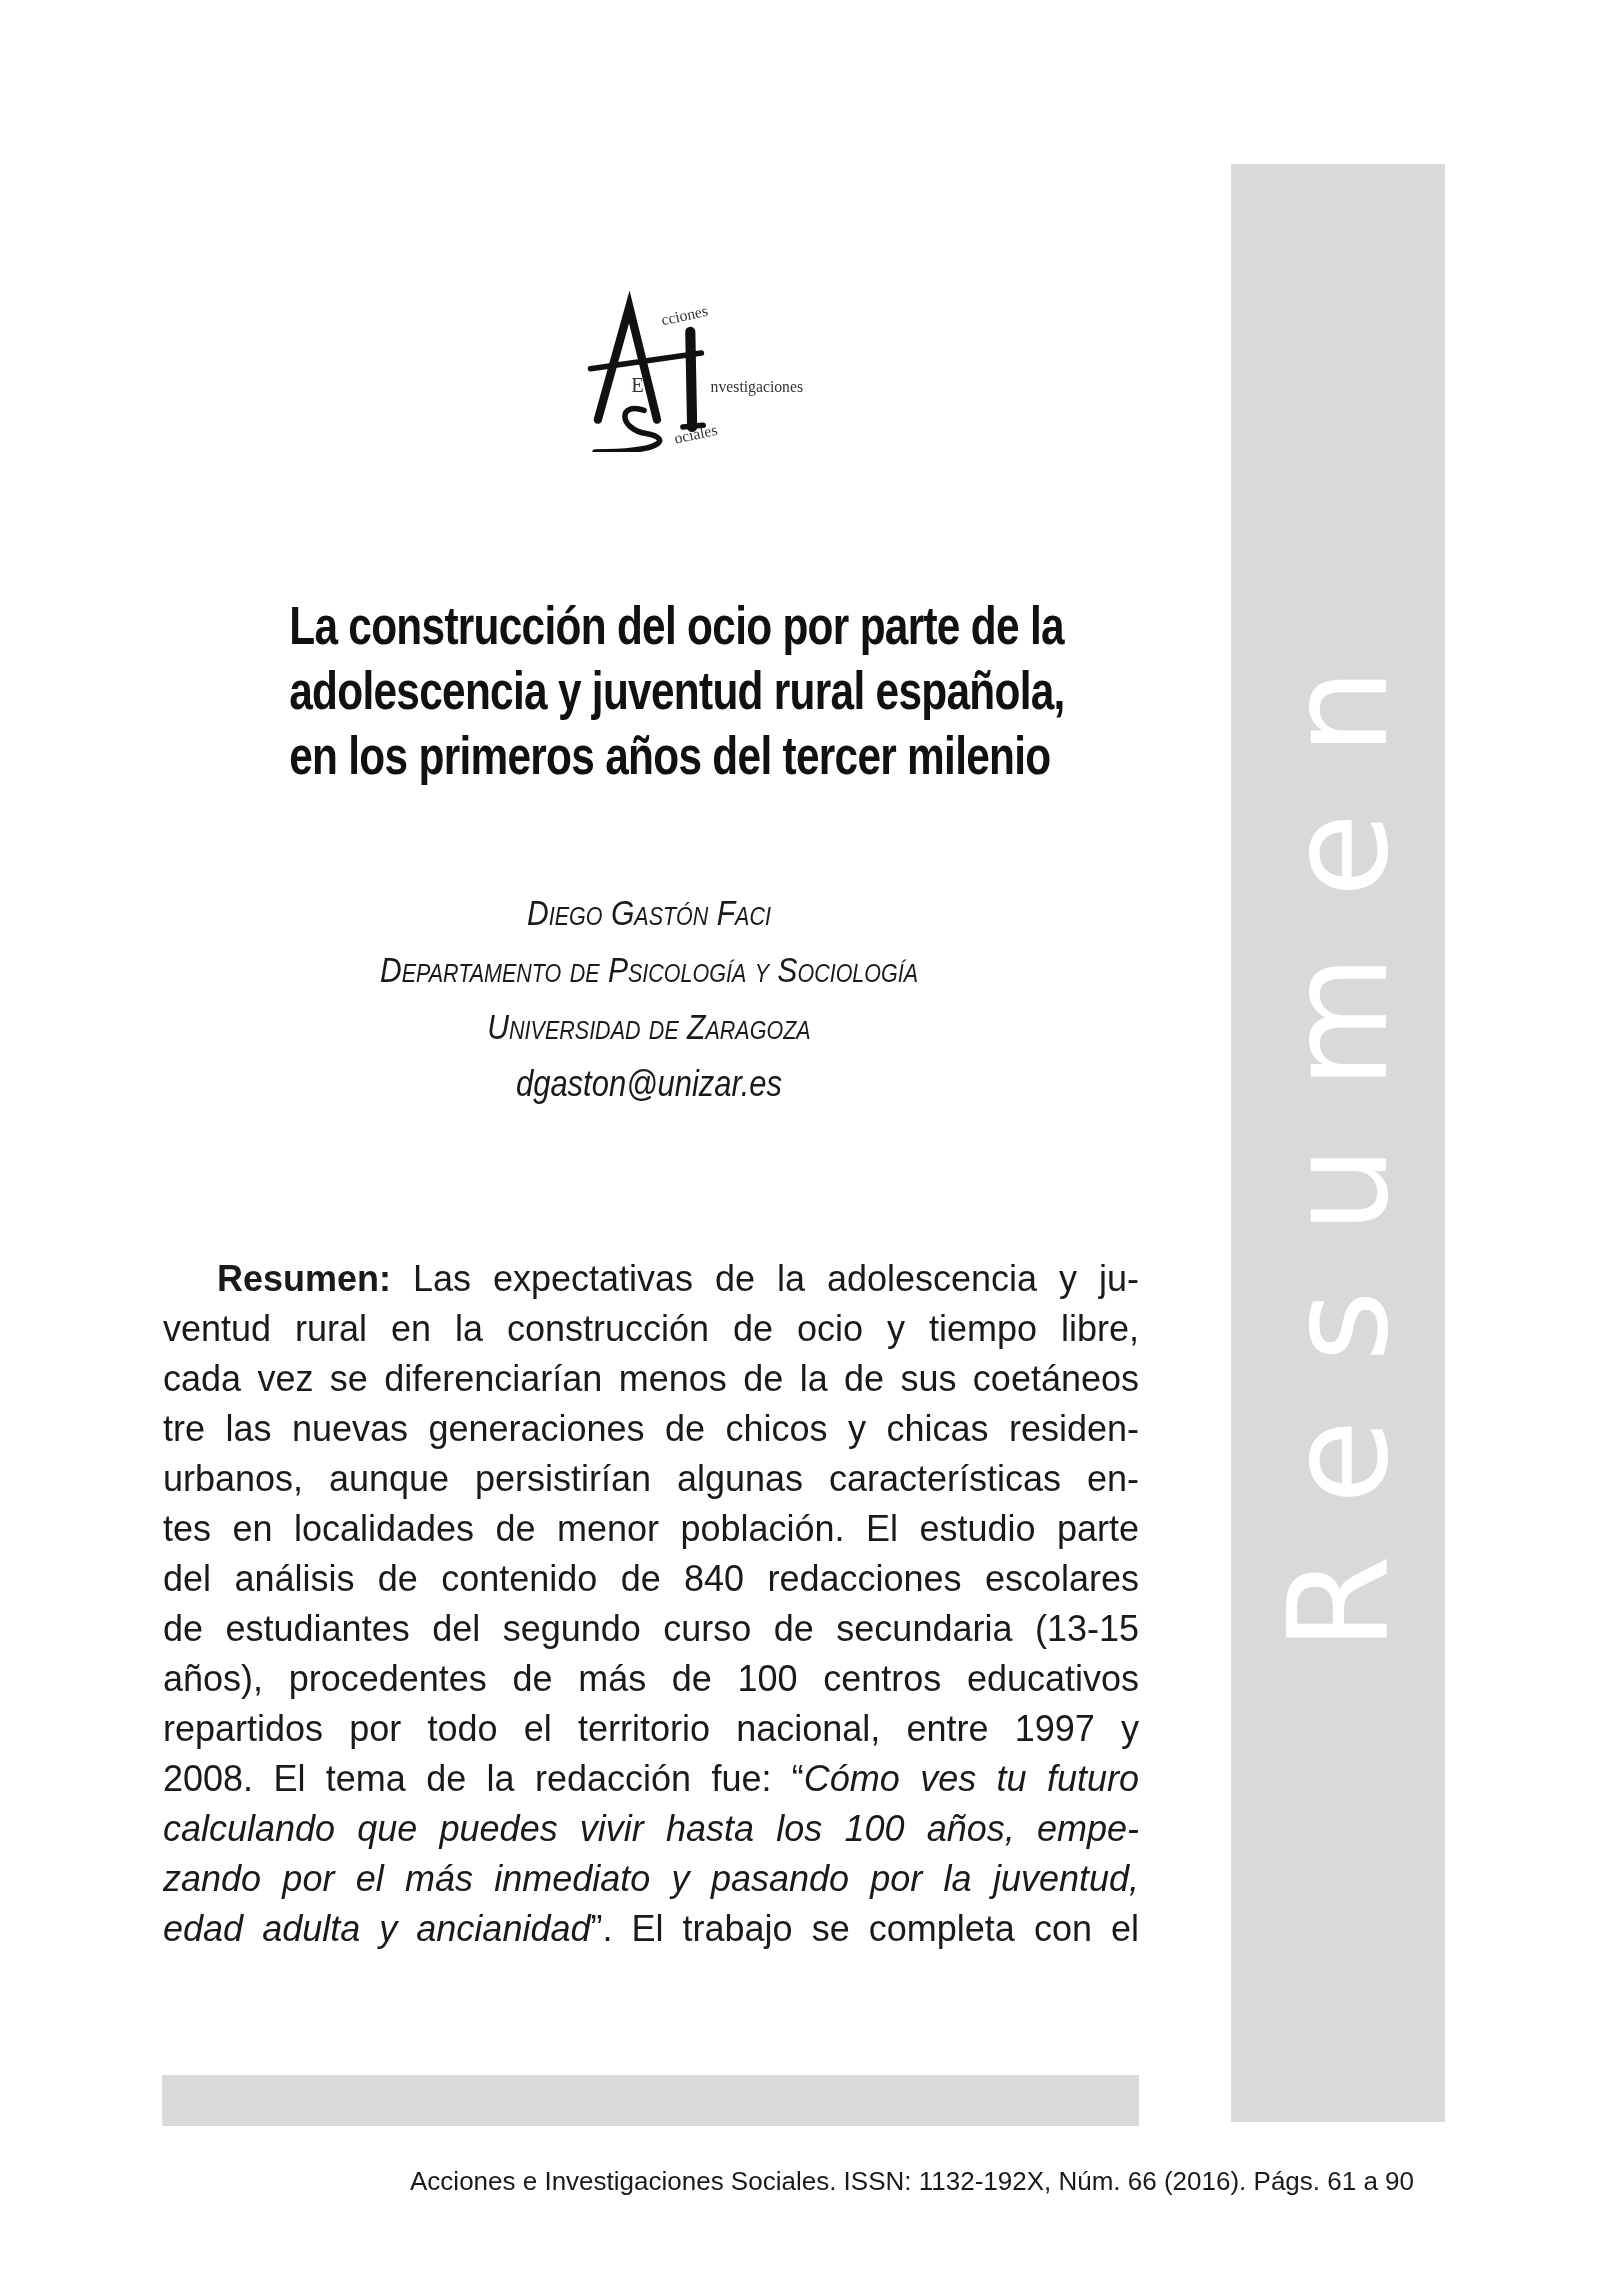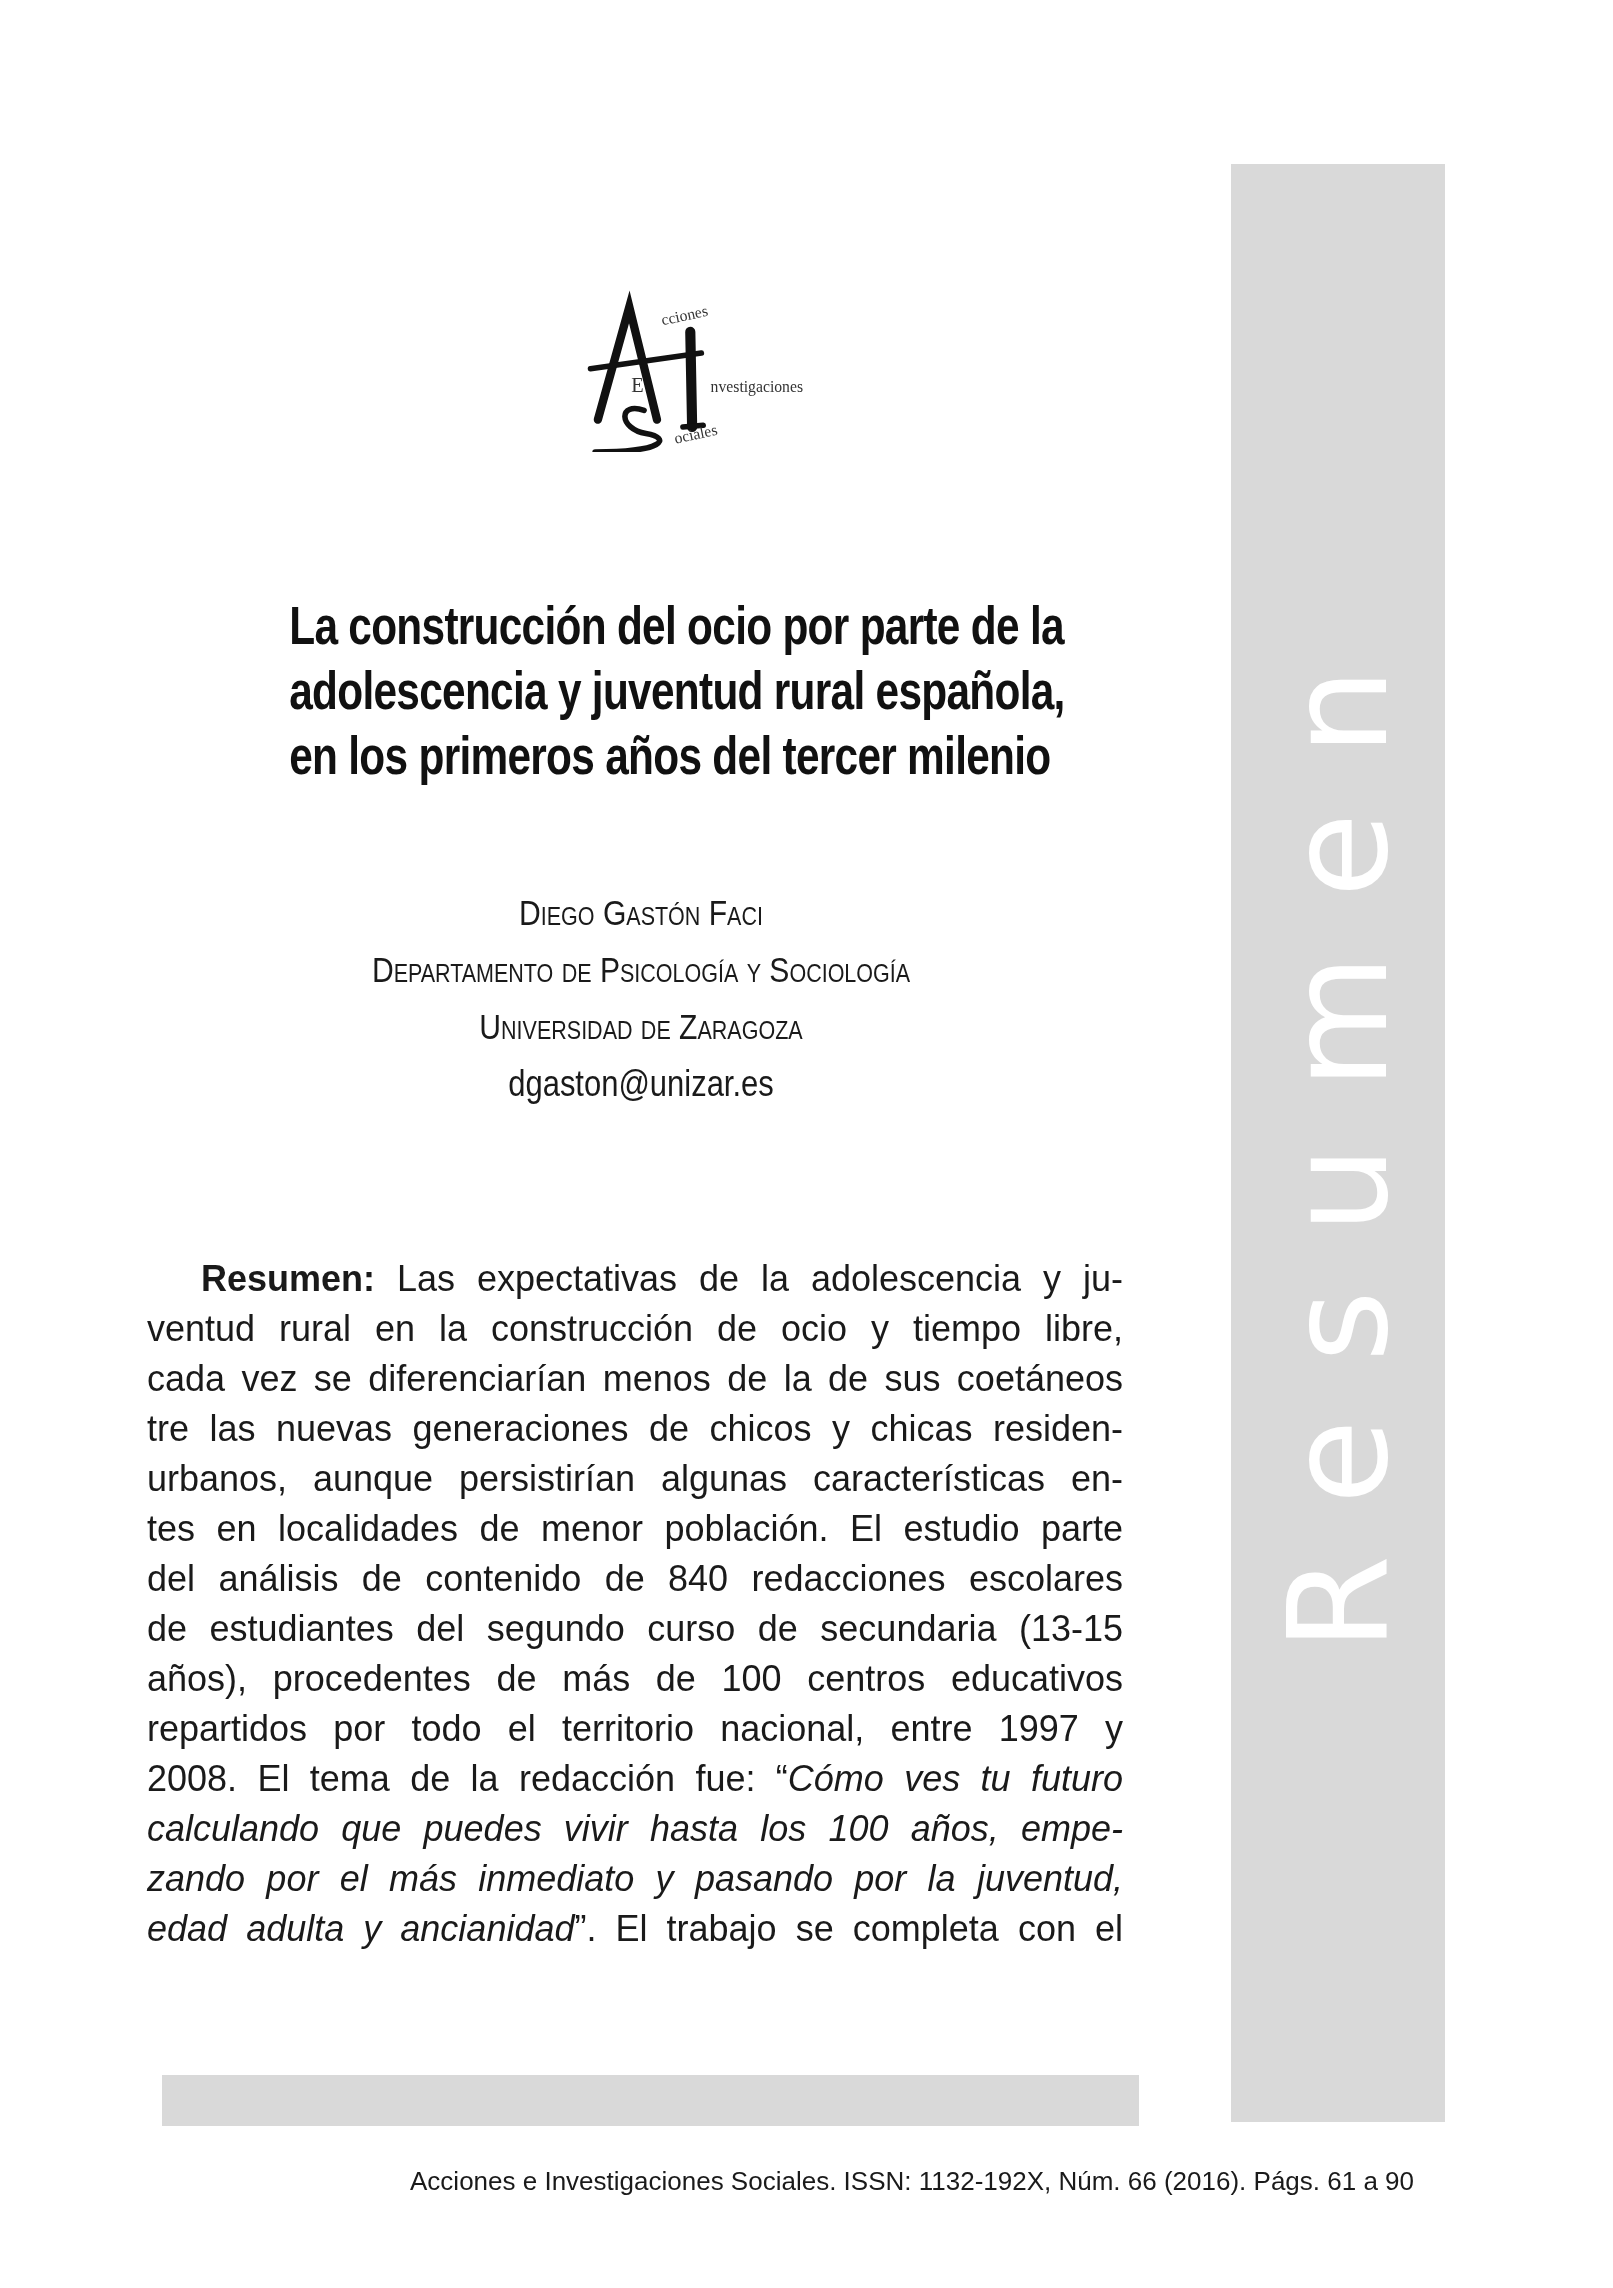--- a/index.html
+++ b/index.html
@@ -10,27 +10,27 @@
   .logo { position: absolute; left: 572px; top: 281px; width: 268px; height: 171px; }
   .logo svg { width: 100%; height: 100%; }
 
   
   .title { position: absolute; left: 196px; top: 545px; width: 932px; text-align: center; margin-top: 48px; }
   .title-line { display: block; font-weight: bold; font-size: 53px; line-height: 65px;
                 letter-spacing: -0.9px; transform: scaleX(0.80); transform-origin: center;
                 white-space: nowrap; color: #111; }
 
   
-  .author { position: absolute; left: 267px; top: 884px; width: 748px; text-align: center; }
+  .author { position: absolute; left: 275px; top: 884px; width: 748px; text-align: center; font-style: italic; }
   .author-line { display: block; font-size: 35px; line-height: 57px; font-variant: small-caps;
                  transform: scaleX(0.86); transform-origin: center; white-space: nowrap; color: #1a1a1a; }
   .author-email { font-variant: normal; font-size: 36px; }
 
   
-  .abstract { position: absolute; left: 147px; top: 1254px; width: 976px; }
+  .abstract { position: absolute; left: 163px; top: 1254px; width: 976px; }
   .abs-line { display: block; font-size: 36px; line-height: 50px; height: 50px; white-space: nowrap;
               text-align: justify; text-align-last: justify; color: #1a1a1a; }
   .abs-line.last { text-align-last: justify; }
   .abs-line.first { padding-left: 54px; }
   .abs-line .label { font-weight: bold; }
   .abs-line em { }
 
   
   .bottom-bar { position: absolute; left: 162px; top: 2075px; width: 977px; height: 51px; background: #d9d9d9; }
 

